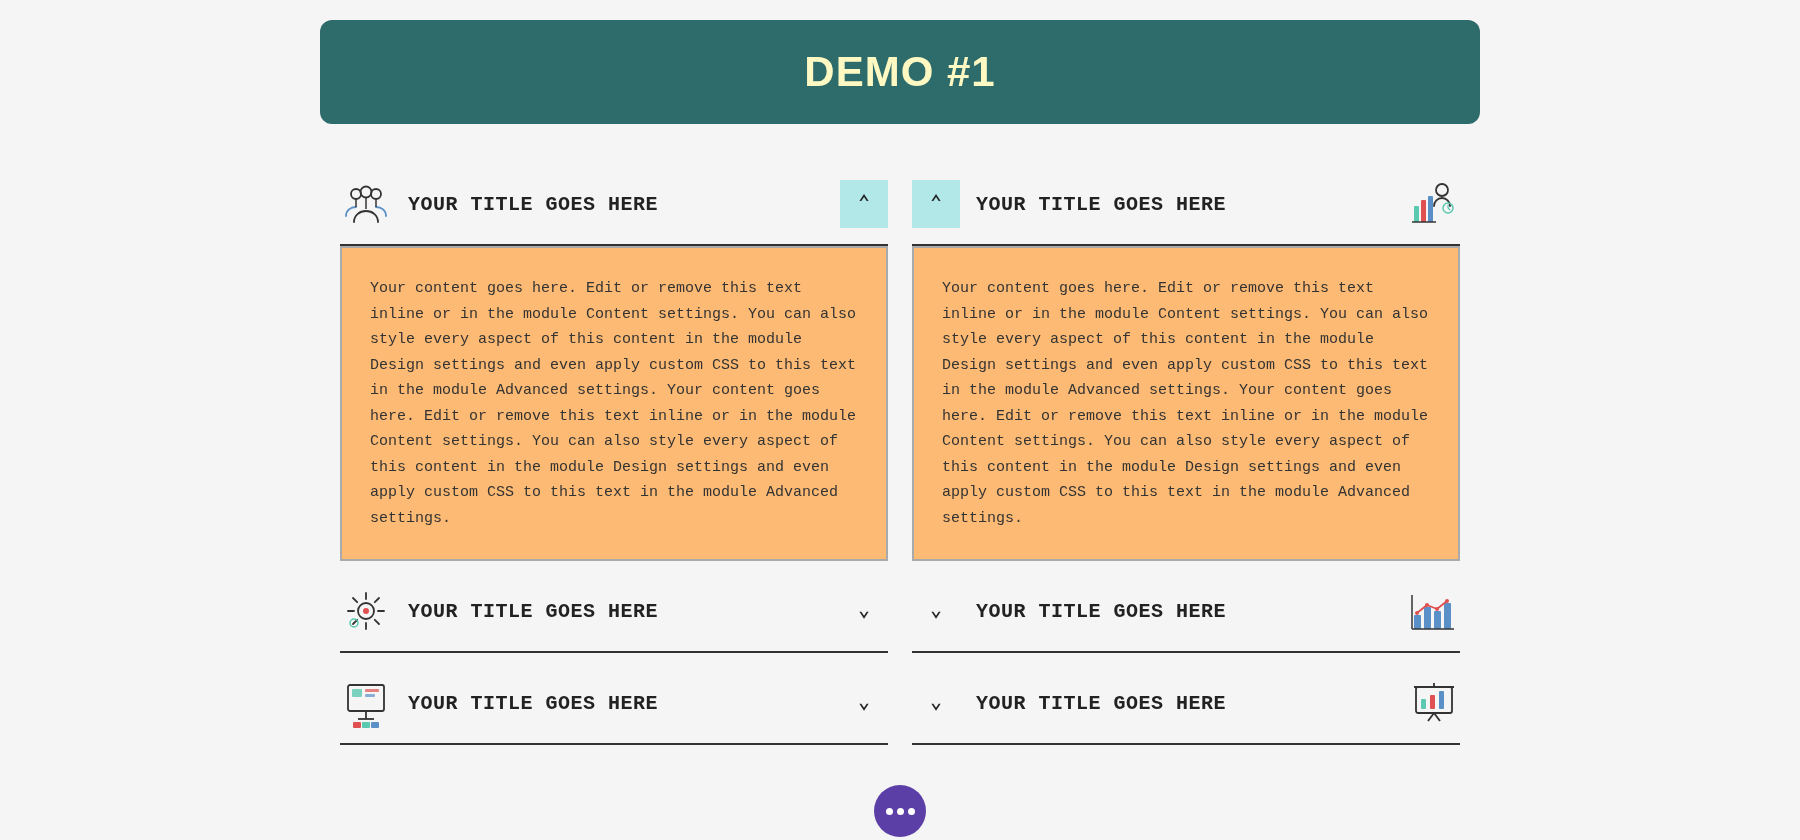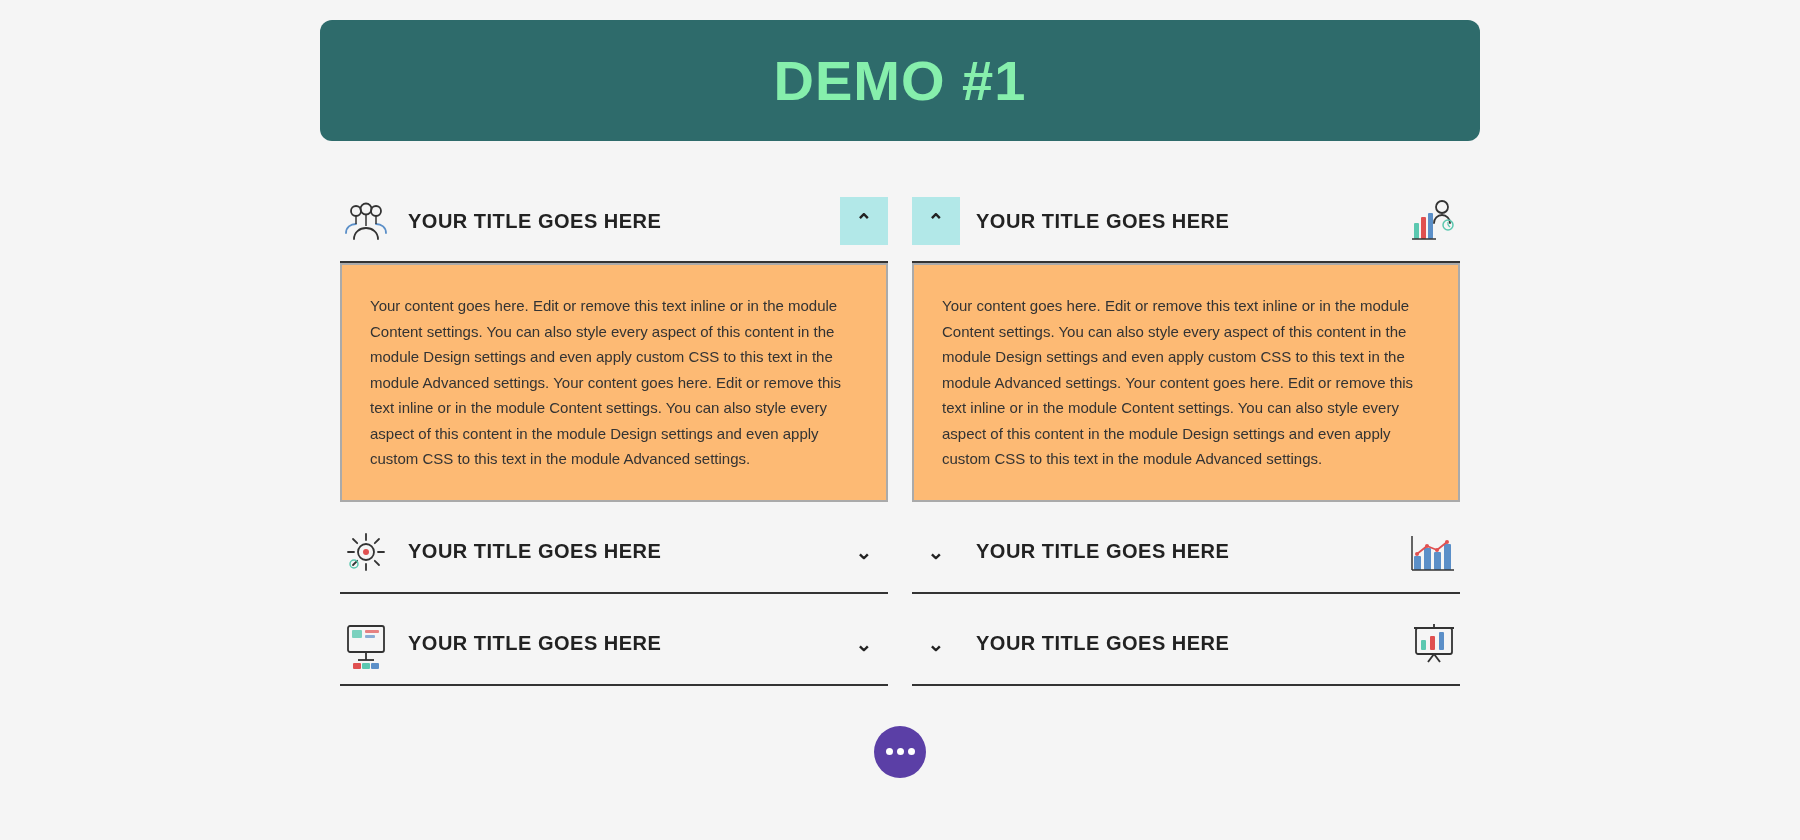--- a/index.html
+++ b/index.html
@@ -19,33 +19,34 @@
     
     .demo-header {
       background: #2e6b6b;
       border-radius: 12px;
       margin: 20px auto;
       max-width: 1160px;
       padding: 28px 40px;
       text-align: center;
     }
     .demo-header h1 {
-      color: #86efac;
-      font-size: 56px;
+      color: #fef9c3;
+      font-size: 42px;
       font-weight: 800;
       letter-spacing: 1px;
     }
 
     
     .accordion-columns {
       display: flex;
       gap: 24px;
       max-width: 1160px;
       margin: 40px auto 0;
       padding: 0 20px;
+      font-family: Liberation Mono, monospace;
     }
     .accordion-col {
       flex: 1;
     }
 
     
     .accordion-item {
       margin-bottom: 10px;
     }
 

